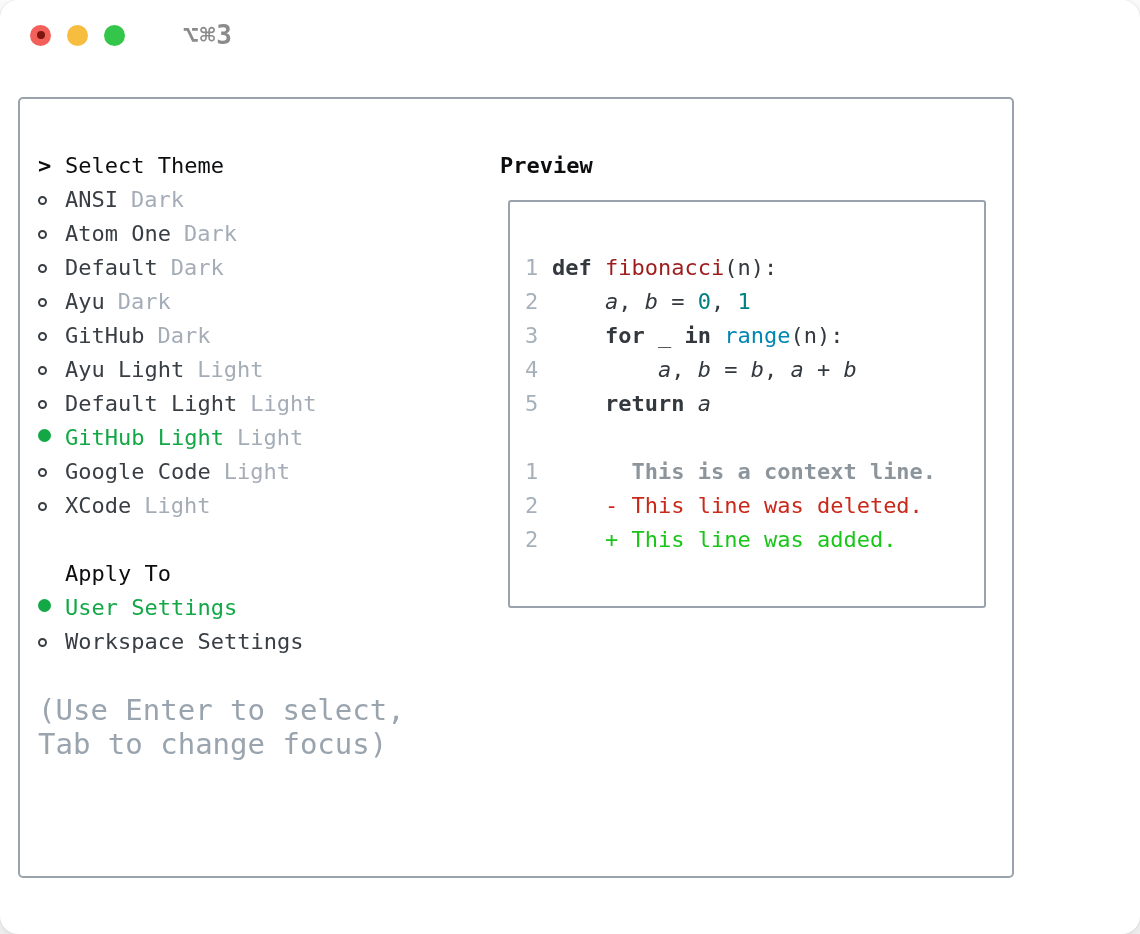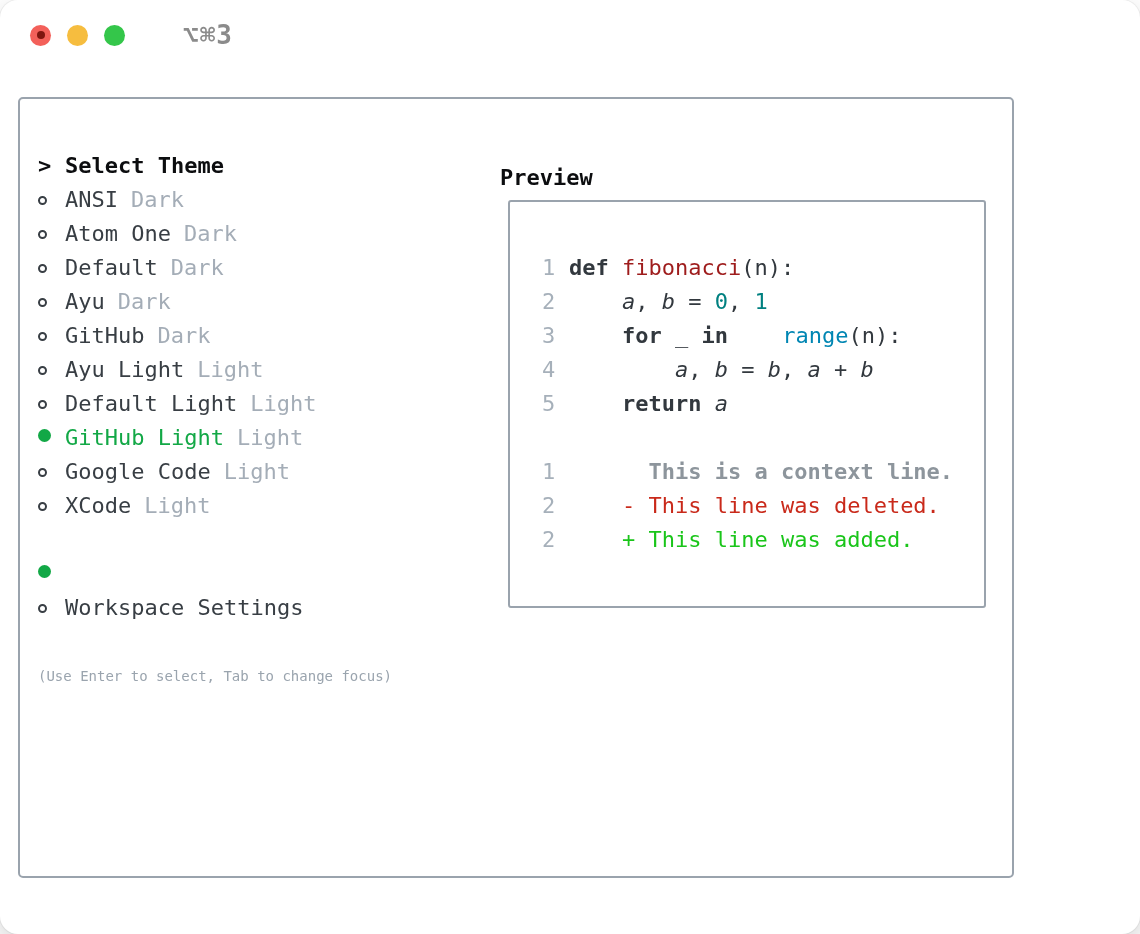--- a/index.html
+++ b/index.html
@@ -23,43 +23,43 @@
   .tl .dot  { width:8px; height:8px; border-radius:50%; background:var(--traffic-red-dot); }
   .wtitle { margin-left:42px; font-size:26px; font-weight:bold; color:var(--titlebar-text); letter-spacing:1px; }
   
   .panel {
     position:absolute; left:18px; top:97px; width:996px; height:781px;
     border:2px solid var(--panel-border); border-radius:5px; background:#fff;
   }
   .row { height:34px; line-height:34px; font-size:22px; white-space:pre; }
   .slot { display:inline-block; width:27px; }
   .left-col { position:absolute; left:18px; top:50px; width:440px; }
-  .hdr  { font-weight:bold; color:var(--header-text); }
+  .hdr  { font-weight:normal; color:var(--header-text); }
   .prefix { font-weight:bold; color:var(--header-text); }
   .apply-hdr { color:var(--header-text); }
   .bullet { display:inline-block; width:9px; height:9px; border:2px solid var(--item-text); border-radius:50%; position:relative; top:-2px; }
   .bullet.filled { width:13px; height:13px; border:none; background:var(--selected-green); top:-3px; }
   .opt-name { color:var(--item-text); }
   .opt-name.sel { color:var(--selected-green); }
   .variant { color:var(--muted-variant-gray); margin-left:13px; }
-  .hint { width:420px; font-size:14px; line-height:34px; color:var(--hint-gray); }
+  .hint { width:420px; font-size:29px; line-height:34px; color:var(--hint-gray); }
   
-  .preview-header { position:absolute; left:480px; top:62px; height:34px; line-height:34px; font-size:22px; font-weight:bold; color:var(--header-text); }
+  .preview-header { position:absolute; left:480px; top:50px; height:34px; line-height:34px; font-size:22px; font-weight:bold; color:var(--header-text); }
   .preview-box {
     position:absolute; left:488px; top:101px; width:478px; height:408px;
     border:2px solid var(--panel-border); border-radius:3px;
-    padding:49px 0 0 32px; overflow:hidden; background:#fff;
+    padding:49px 0 0 15px; overflow:hidden; background:#fff;
   }
   .code-line { height:34px; line-height:34px; font-size:22px; white-space:pre; }
   .ln { display:inline-block; width:27px; color:var(--line-number-gray); }
   .tk-pl  { color:var(--keyword); }
   .tk-kw  { color:var(--keyword); font-weight:bold; }
   .tk-fn  { color:var(--function-red); }
   .tk-nm  { color:var(--number-teal); }
-  .tk-bi  { color:var(--builtin-blue);margin-left:41px; }
+  .tk-bi  { color:var(--builtin-blue); }
   .tk-va  { color:var(--keyword); font-style:italic; }
   .tk-ctx { color:var(--context-gray);font-weight:bold; }
   .tk-del { color:var(--deleted-red); }
   .tk-add { color:var(--added-green);margin-top:48px; }
 </style>
 </head>
 <body>
 
 <div class="window">
 
@@ -85,23 +85,24 @@
           <div class="row"><span class="slot"><span class="bullet"></span></span><span class="opt-name">GitHub</span><span class="variant">Dark</span></div>
           <div class="row"><span class="slot"><span class="bullet"></span></span><span class="opt-name">Ayu Light</span><span class="variant">Light</span></div>
           <div class="row"><span class="slot"><span class="bullet"></span></span><span class="opt-name">Default Light</span><span class="variant">Light</span></div>
           <div class="row"><span class="slot"><span class="bullet filled"></span></span><span class="opt-name sel">GitHub Light</span><span class="variant">Light</span></div>
           <div class="row"><span class="slot"><span class="bullet"></span></span><span class="opt-name">Google Code</span><span class="variant">Light</span></div>
           <div class="row"><span class="slot"><span class="bullet"></span></span><span class="opt-name">XCode</span><span class="variant">Light</span></div>
         </div>
 
       <div class="row"> </div>
 
+      <div class="row"><span class="slot"></span><span class="apply-hdr">Apply To</span></div>
 
       <div id="apply-options">
-          <div class="row"><span class="slot"><span class="bullet filled"></span></span></div>
+          <div class="row"><span class="slot"><span class="bullet filled"></span></span><span class="opt-name sel">User Settings</span></div>
           <div class="row"><span class="slot"><span class="bullet"></span></span><span class="opt-name">Workspace Settings</span></div>
         </div>
 
       <div class="row"> </div>
 
       <div class="hint">(Use Enter to select, Tab to change focus)</div>
     </div>
 
     <div class="preview-header">Preview</div>
 

